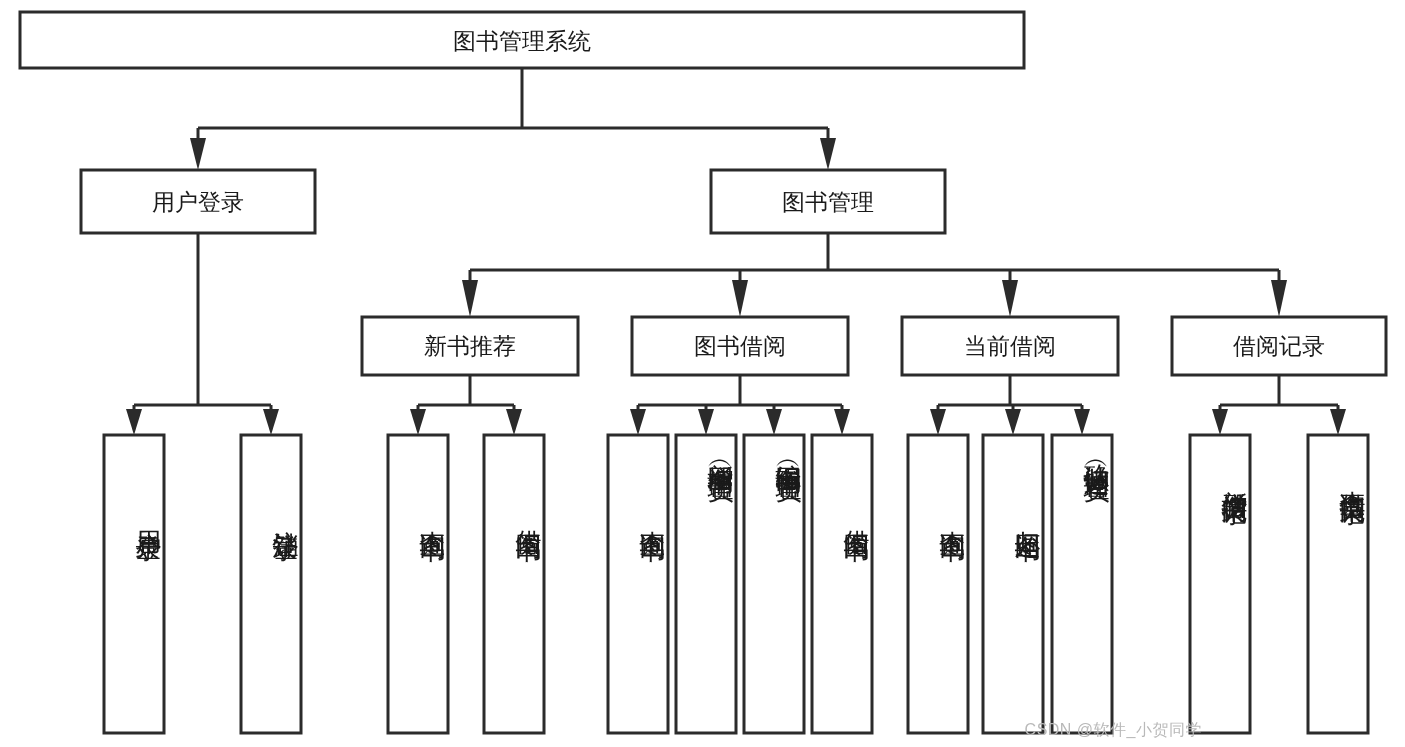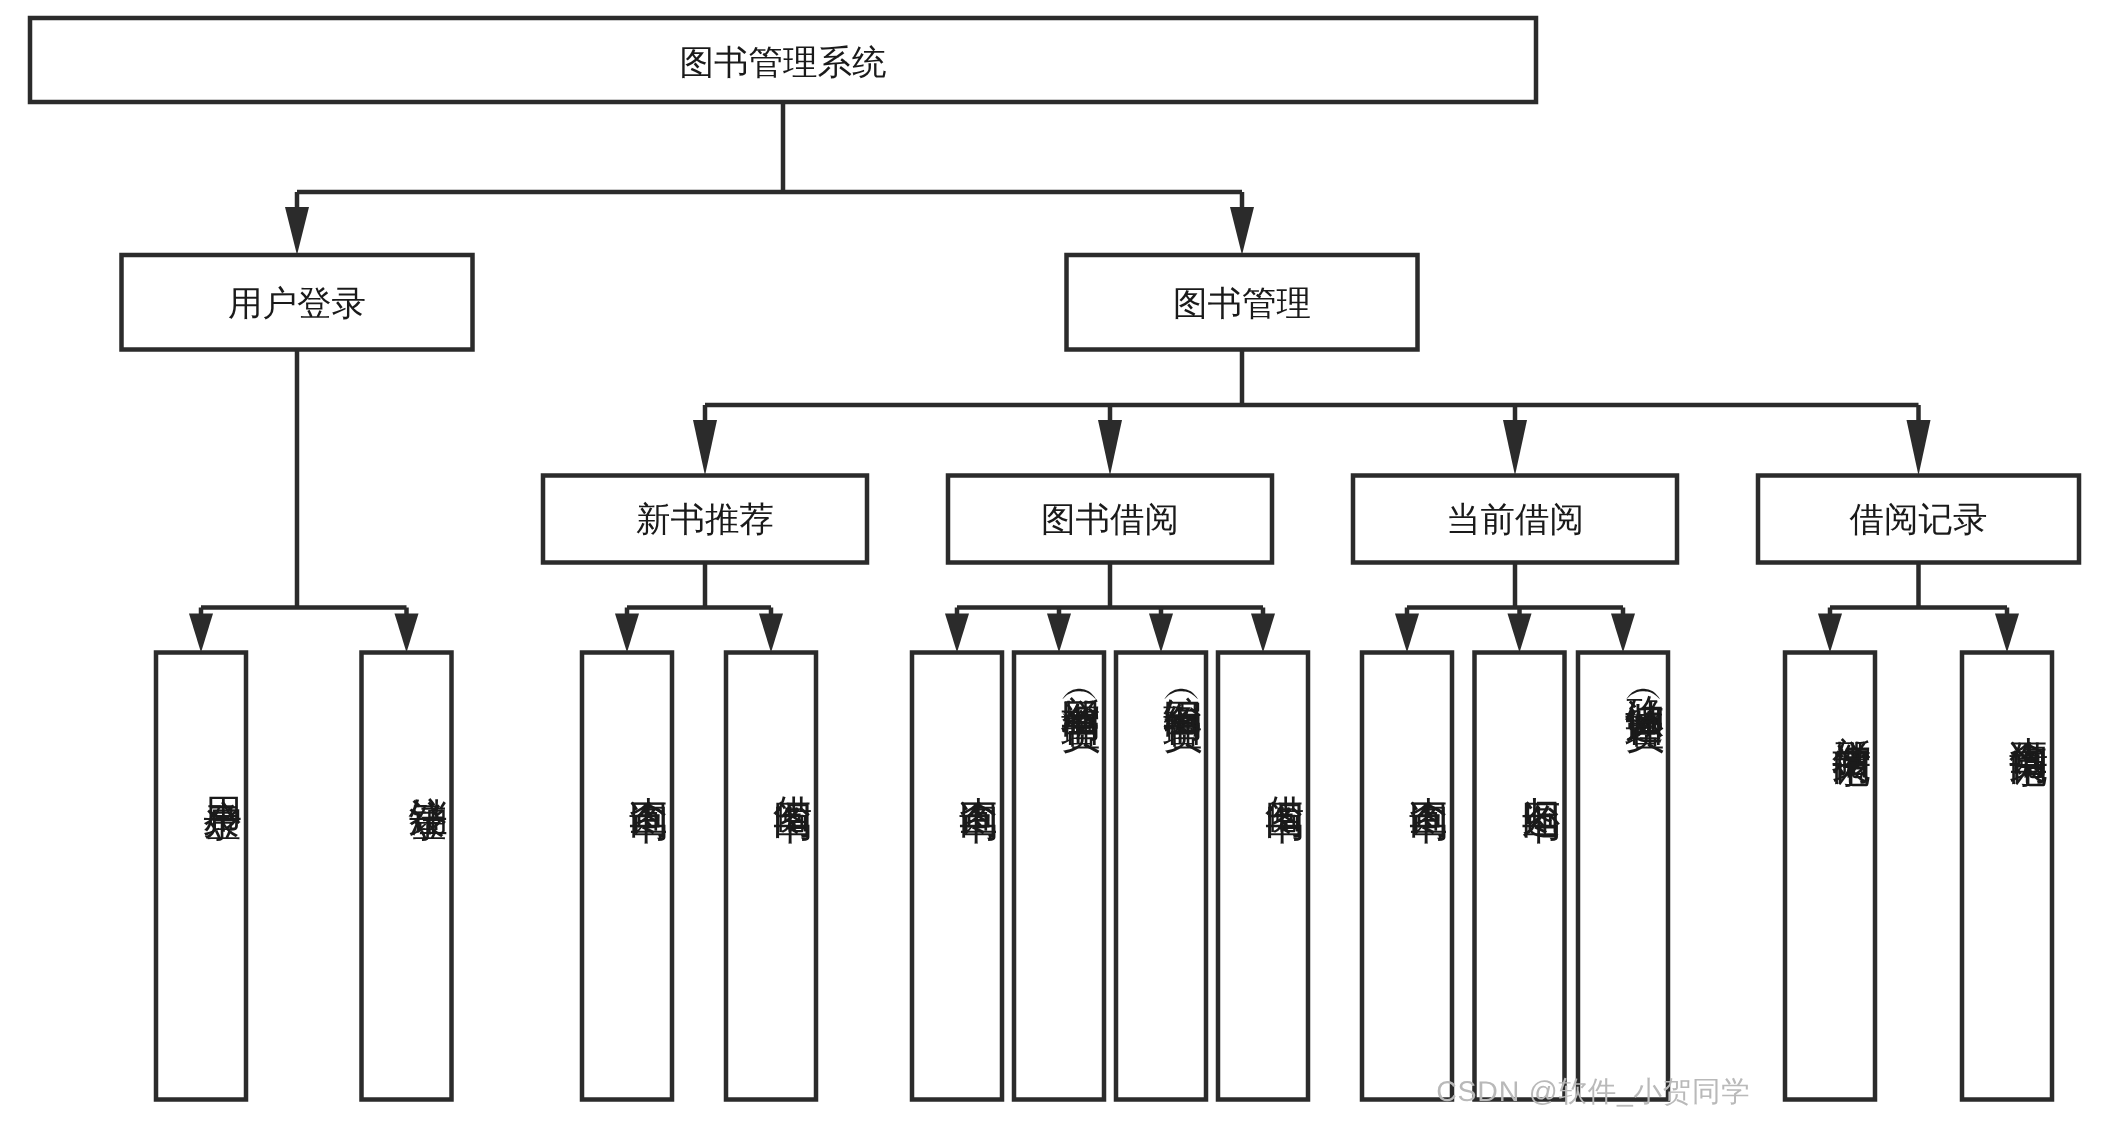--- a/index.html
+++ b/index.html
@@ -11,20 +11,21 @@
     width: 1405px;
     height: 747px;
     font-family: "Liberation Sans", "DejaVu Sans", sans-serif;
     overflow: hidden;
     position: relative;
   }
   #diagram-root {
     position: relative;
     width: 1175px;
     height: 747px;
+    padding-left: 35px;
   }
   svg.diagram {
     position: absolute;
     left: 0;
     top: 0;
     width: 1405px;
     height: 747px;
   }
   .node-box {
     fill: #ffffff;
@@ -58,21 +59,21 @@
     color: #1a1a1a;
     text-align: start;
     white-space: nowrap;
     pointer-events: none;
   }
   .watermark {
     position: absolute;
     right: 8px;
     bottom: 6px;
     font-family: "Liberation Sans", "DejaVu Sans", sans-serif;
-    font-size: 19px;
+    font-size: 16px;
     color: #b9b9b9;
     letter-spacing: 0.5px;
     white-space: nowrap;
   }
 </style>
 </head>
 <body>
 
 <div id="diagram-root">
 

